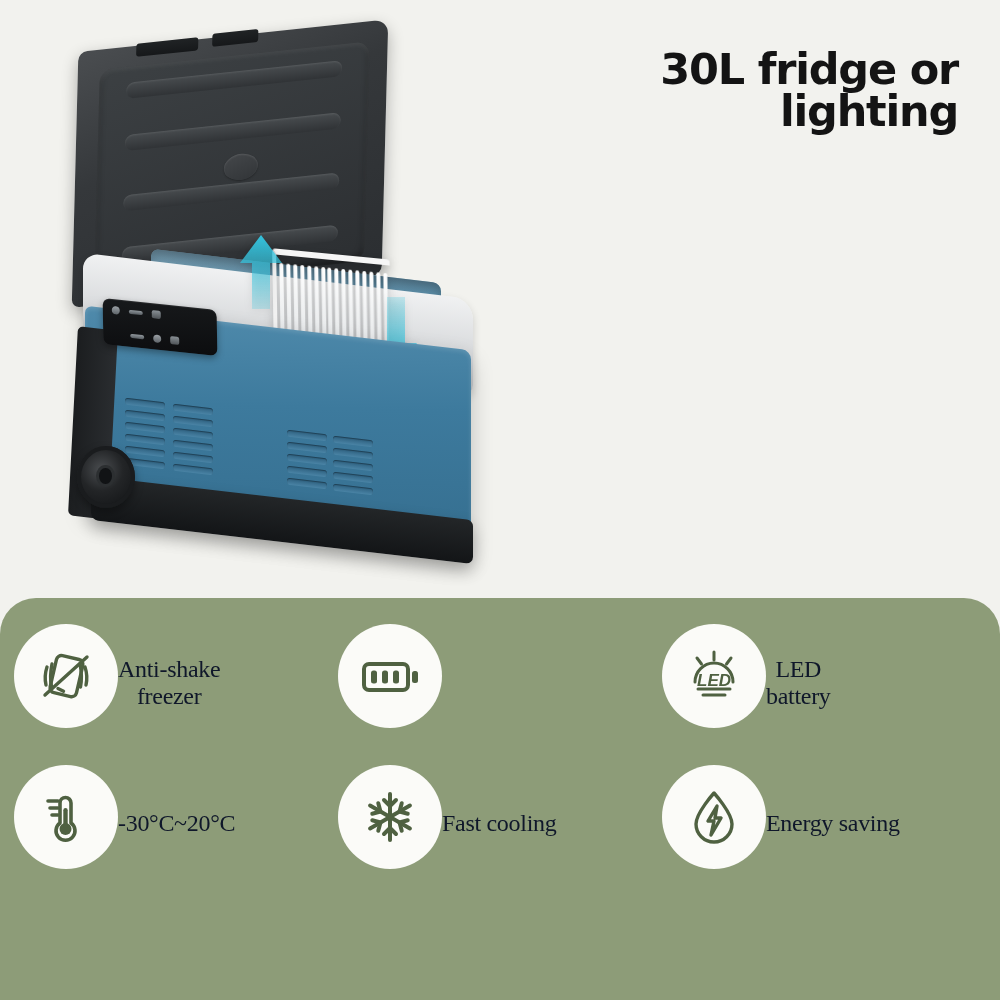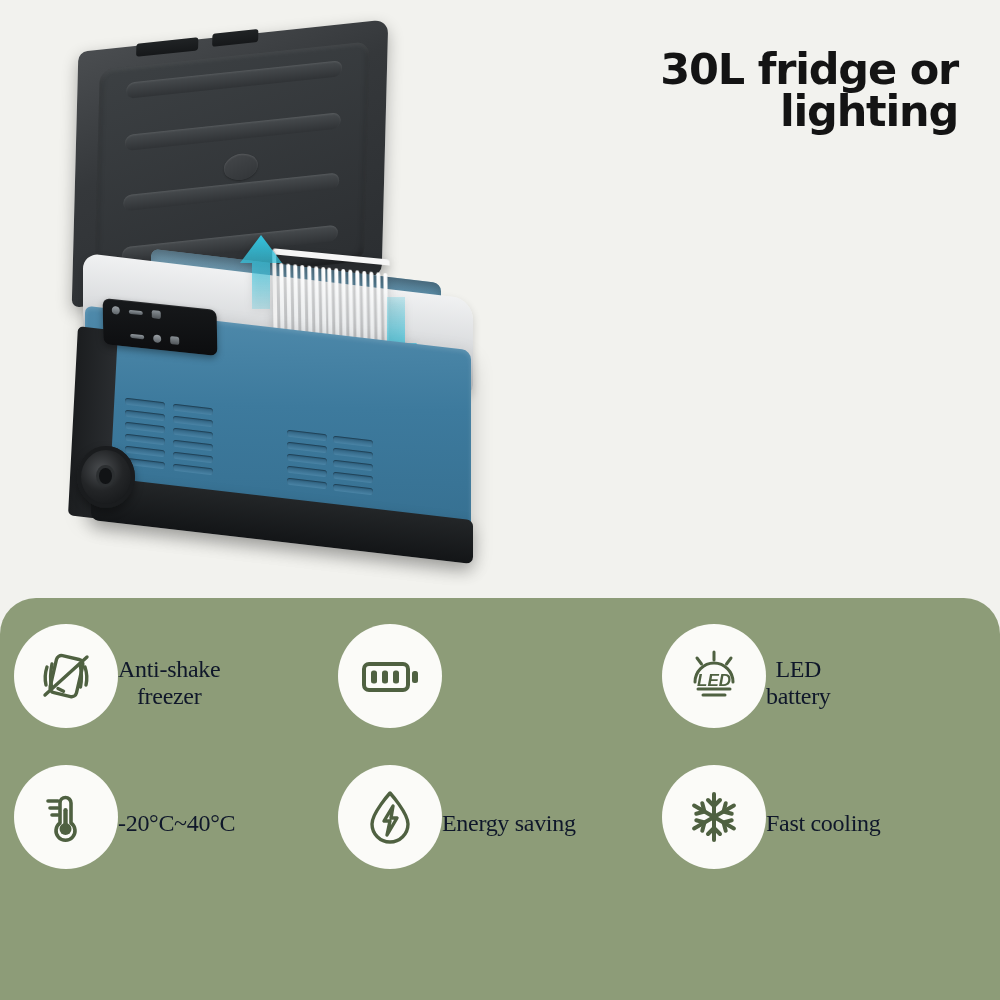--- a/index.html
+++ b/index.html
@@ -401,35 +401,21 @@
             <path d="M36 37 V17 a5.5 5.5 0 0 0-11 0 V37 a9.5 9.5 0 1 0 11 0Z"></path>
             <line x1="13" y1="15" x2="23" y2="15"></line>
             <line x1="15" y1="22" x2="23" y2="22"></line>
             <line x1="17" y1="29" x2="23" y2="29"></line>
           </g>
           <circle cx="30.5" cy="43" r="6" fill="#4f6141"></circle>
           <rect x="28.3" y="22" width="4.4" height="20" rx="2.2" fill="#4f6141"></rect>
         </svg>
       </div>
       <div class="feat-label">
-        <span>-20°C~40°C</span>
-      </div>
-    </div>
-
-    <div class="feat">
-      <div class="feat-circle">
-        <svg class="icon-svg" width="62" height="62" viewBox="0 0 62 62">
-          <g fill="none" stroke="#4f6141" stroke-width="3.4" stroke-linecap="round" stroke-linejoin="round">
-            <path d="M31 7 C31 7 13 27 13 38 a18 18 0 0 0 36 0 C49 27 31 7 31 7 Z"></path>
-            <path d="M34 20 L25 35 L31 35 L28 49 L38 32 L32 32 Z"></path>
-          </g>
-        </svg>
-      </div>
-      <div class="feat-label">
-        <span>Energy saving</span>
+        <span>-30°C~20°C</span>
       </div>
     </div>
 
     <div class="feat">
       <div class="feat-circle">
         <svg class="icon-svg" width="62" height="62" viewBox="0 0 62 62">
           <g fill="none" stroke="#4f6141" stroke-width="4" stroke-linecap="round" stroke-linejoin="round">
             <g>
               <line x1="31" y1="8" x2="31" y2="54"></line>
               <path d="M25 14 L31 20 L37 14"></path>
@@ -445,14 +431,28 @@
               <path d="M25 14 L31 20 L37 14"></path>
               <path d="M25 48 L31 42 L37 48"></path>
             </g>
           </g>
         </svg>
       </div>
       <div class="feat-label">
         <span>Fast cooling</span>
       </div>
     </div>
+
+    <div class="feat">
+      <div class="feat-circle">
+        <svg class="icon-svg" width="62" height="62" viewBox="0 0 62 62">
+          <g fill="none" stroke="#4f6141" stroke-width="3.4" stroke-linecap="round" stroke-linejoin="round">
+            <path d="M31 7 C31 7 13 27 13 38 a18 18 0 0 0 36 0 C49 27 31 7 31 7 Z"></path>
+            <path d="M34 20 L25 35 L31 35 L28 49 L38 32 L32 32 Z"></path>
+          </g>
+        </svg>
+      </div>
+      <div class="feat-label">
+        <span>Energy saving</span>
+      </div>
+    </div>
   </div>
 </div>
 
 </body></html>

